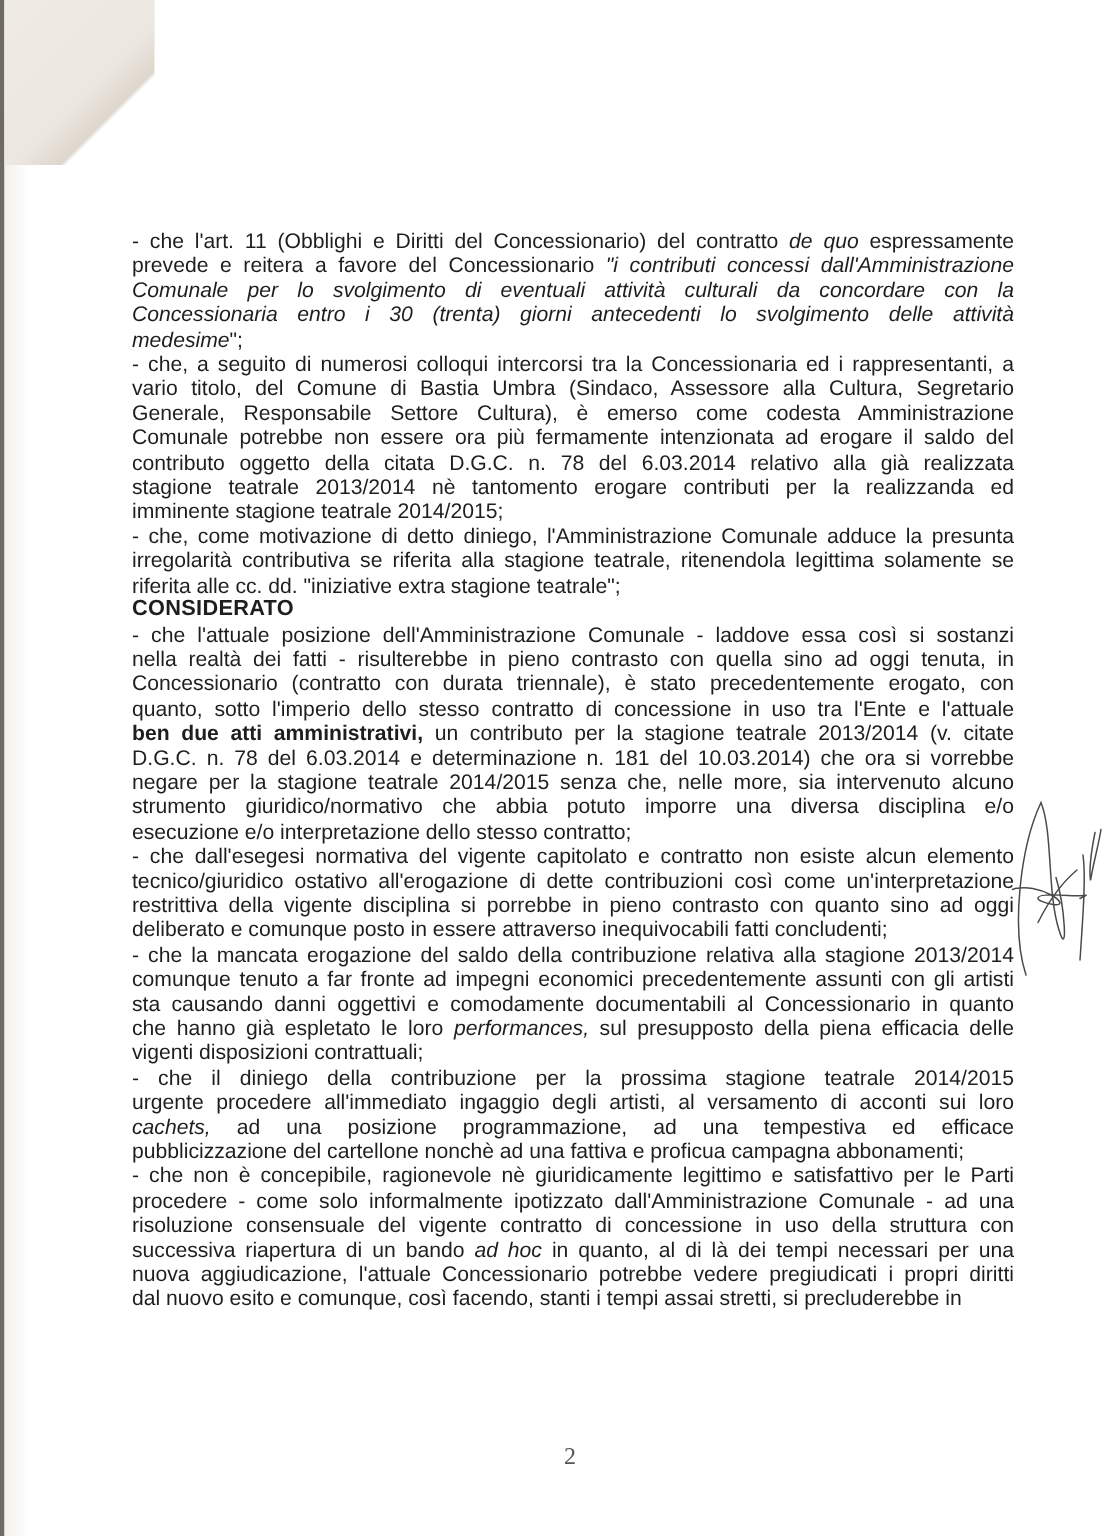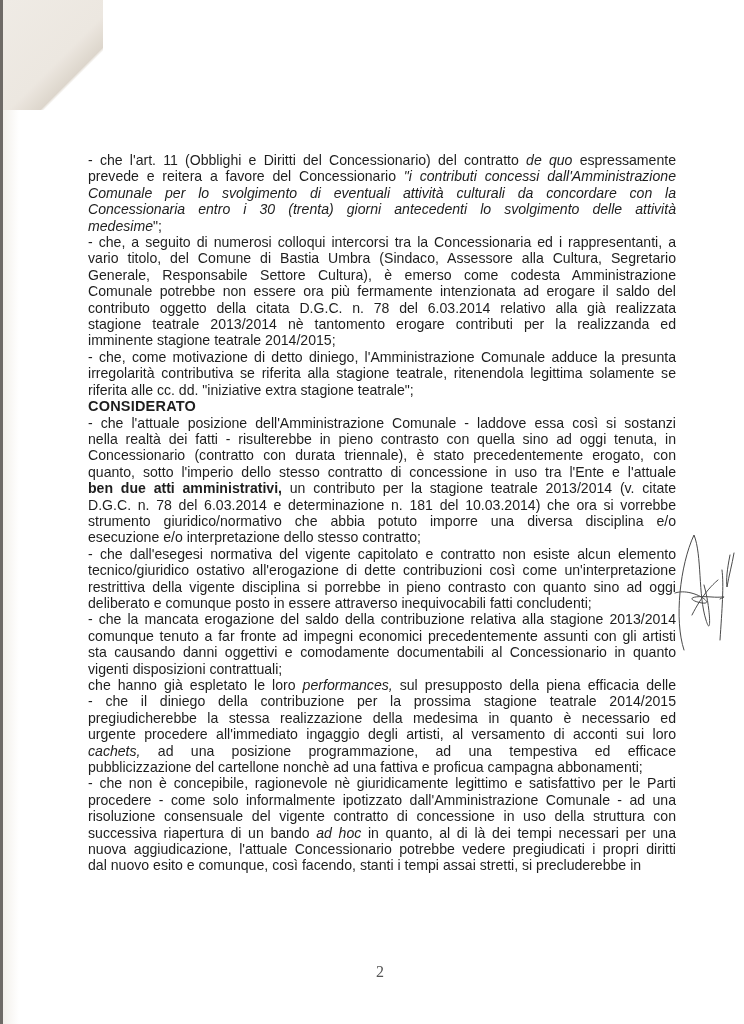--- a/index.html
+++ b/index.html
@@ -74,39 +74,39 @@
       <span class="line last"><span>riferita alle cc. dd. "iniziative extra stagione teatrale";</span></span>
     </div>
     <div class="heading">CONSIDERATO</div>
     <div>
       <span class="line"><span>- che l'attuale posizione dell'Amministrazione Comunale - laddove essa così si sostanzi</span></span>
       <span class="line"><span>nella realtà dei fatti - risulterebbe in pieno contrasto con quella sino ad oggi tenuta, in</span></span>
       <span class="line"><span>Concessionario (contratto con durata triennale), è stato precedentemente erogato, con</span></span>
       <span class="line"><span>quanto, sotto l'imperio dello stesso contratto di concessione in uso tra l'Ente e l'attuale</span></span>
       <span class="line"><span class="bd">ben due atti amministrativi,</span><span> un contributo per la stagione teatrale 2013/2014 (v. citate</span></span>
       <span class="line"><span>D.G.C. n. 78 del 6.03.2014 e determinazione n. 181 del 10.03.2014)  che ora si vorrebbe</span></span>
+      <span class="line"><span>negare per la stagione teatrale 2014/2015 senza che, nelle more, sia intervenuto alcuno</span></span>
       <span class="line"><span>strumento giuridico/normativo che abbia potuto imporre una diversa disciplina e/o</span></span>
       <span class="line last"><span>esecuzione e/o interpretazione dello stesso contratto;</span></span>
     </div>
     <div>
       <span class="line"><span>- che dall'esegesi normativa del vigente capitolato e contratto non esiste alcun elemento</span></span>
       <span class="line"><span>tecnico/giuridico ostativo all'erogazione di dette contribuzioni così come un'interpretazione</span></span>
       <span class="line"><span>restrittiva della vigente disciplina si porrebbe in pieno contrasto con quanto sino ad oggi</span></span>
       <span class="line last"><span>deliberato e comunque posto in essere attraverso inequivocabili  fatti concludenti;</span></span>
     </div>
     <div>
       <span class="line"><span>- che la mancata erogazione del saldo della contribuzione relativa alla stagione 2013/2014</span></span>
       <span class="line"><span>comunque tenuto a far fronte ad impegni economici precedentemente assunti con gli artisti</span></span>
       <span class="line"><span>sta causando danni oggettivi e comodamente documentabili al Concessionario in quanto</span></span>
+      <span class="line"><span>che hanno già espletato le loro </span><span class="it">performances,</span><span> sul presupposto della piena efficacia delle</span></span>
       <span class="line last"><span>vigenti disposizioni contrattuali;</span></span>
-      <span class="line"><span>che hanno già espletato le loro </span><span class="it">performances,</span><span> sul presupposto della piena efficacia delle</span></span>
     </div>
     <div>
       <span class="line"><span>- che il diniego della contribuzione per la prossima stagione teatrale 2014/2015</span></span>
-      <span class="line"><span>pregiudicherebbe la stessa realizzazione della medesima in quanto è necessario ed</span></span>
       <span class="line"><span>urgente procedere all'immediato ingaggio degli artisti, al versamento di acconti sui loro</span></span>
       <span class="line"><span class="it">cachets,</span><span>     ad una posizione programmazione, ad una tempestiva ed efficace</span></span>
       <span class="line last"><span>pubblicizzazione del cartellone nonchè ad una fattiva e proficua campagna abbonamenti;</span></span>
     </div>
     <div>
       <span class="line"><span>- che non è concepibile,  ragionevole nè giuridicamente legittimo e satisfattivo per le Parti</span></span>
       <span class="line"><span>procedere - come solo informalmente ipotizzato dall'Amministrazione Comunale - ad una</span></span>
       <span class="line"><span>risoluzione consensuale del vigente contratto di concessione in uso della struttura con</span></span>
       <span class="line"><span>successiva riapertura di un bando </span><span class="it">ad hoc</span><span> in quanto, al di là dei tempi necessari per una</span></span>
       <span class="line"><span>nuova aggiudicazione, l'attuale Concessionario potrebbe vedere pregiudicati i propri diritti</span></span>

